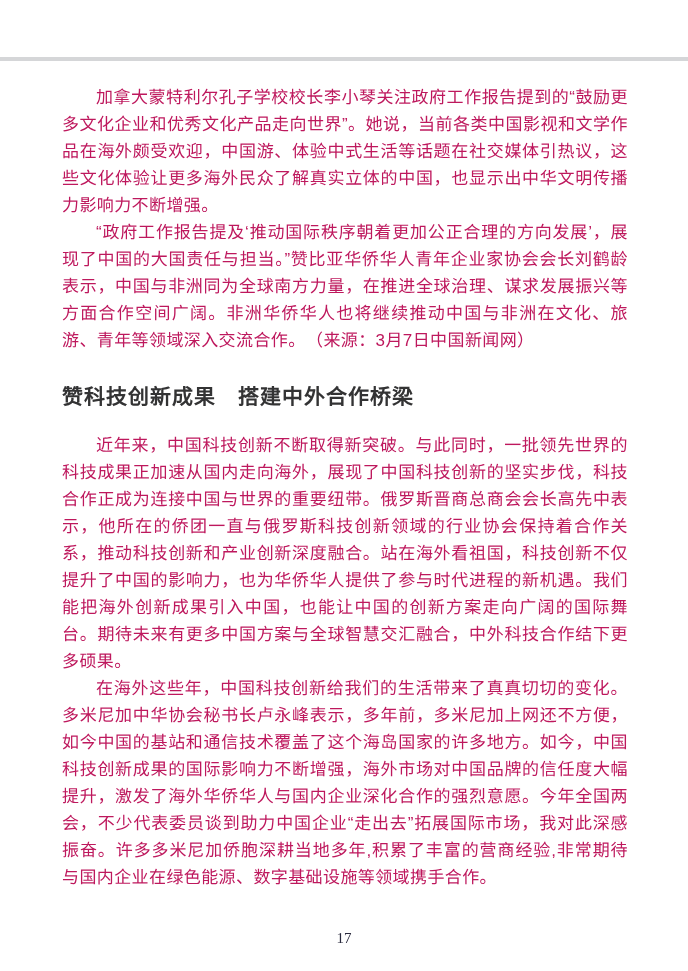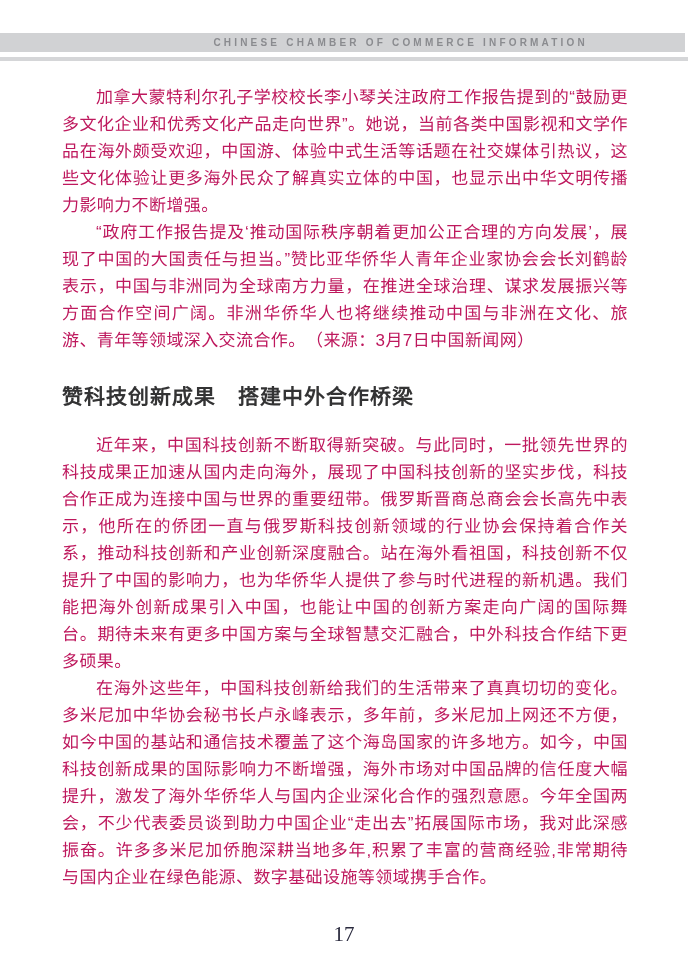--- a/index.html
+++ b/index.html
@@ -75,32 +75,29 @@
   
   .page-footer {
     position: absolute;
     left: 0;
     bottom: 24px;
     width: 688px;
     text-align: center;
   }
   .page-number {
     font-family: "Liberation Serif", "DejaVu Serif", serif;
-    font-size: 21px;
+    font-size: 15px;
     color: #29293d;
   }
 </style>
 </head>
 <body>
 
 <div class="page">
 
-  <div class="banner">
-    <span class="banner-text">CHINESE CHAMBER OF COMMERCE INFORMATION</span>
-  </div>
   <div class="banner-rule"></div>
 
   <main class="content">
 
     <p class="para">加拿大蒙特利尔孔子学校校长李小琴关注政府工作报告提到的“鼓励更多文化企业和优秀文化产品走向世界”。她说，当前各类中国影视和文学作品在海外颇受欢迎，中国游、体验中式生活等话题在社交媒体引热议，这些文化体验让更多海外民众了解真实立体的中国，也显示出中华文明传播力影响力不断增强。</p>
 
     <p class="para">“政府工作报告提及‘推动国际秩序朝着更加公正合理的方向发展’，展现了中国的大国责任与担当。”赞比亚华侨华人青年企业家协会会长刘鹤龄表示，中国与非洲同为全球南方力量，在推进全球治理、谋求发展振兴等方面合作空间广阔。非洲华侨华人也将继续推动中国与非洲在文化、旅游、青年等领域深入交流合作。　（来源：3月7日中国新闻网）</p>
 
     <h1 class="article-title">赞科技创新成果　搭建中外合作桥梁</h1>
 

